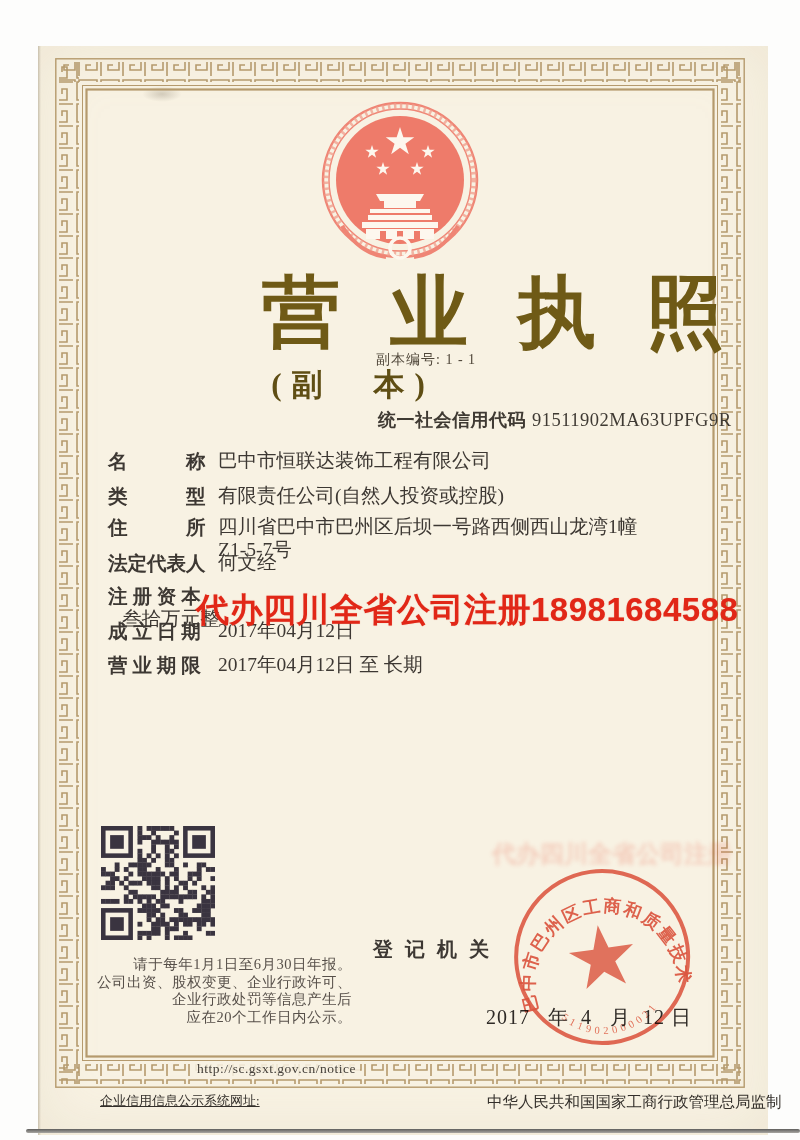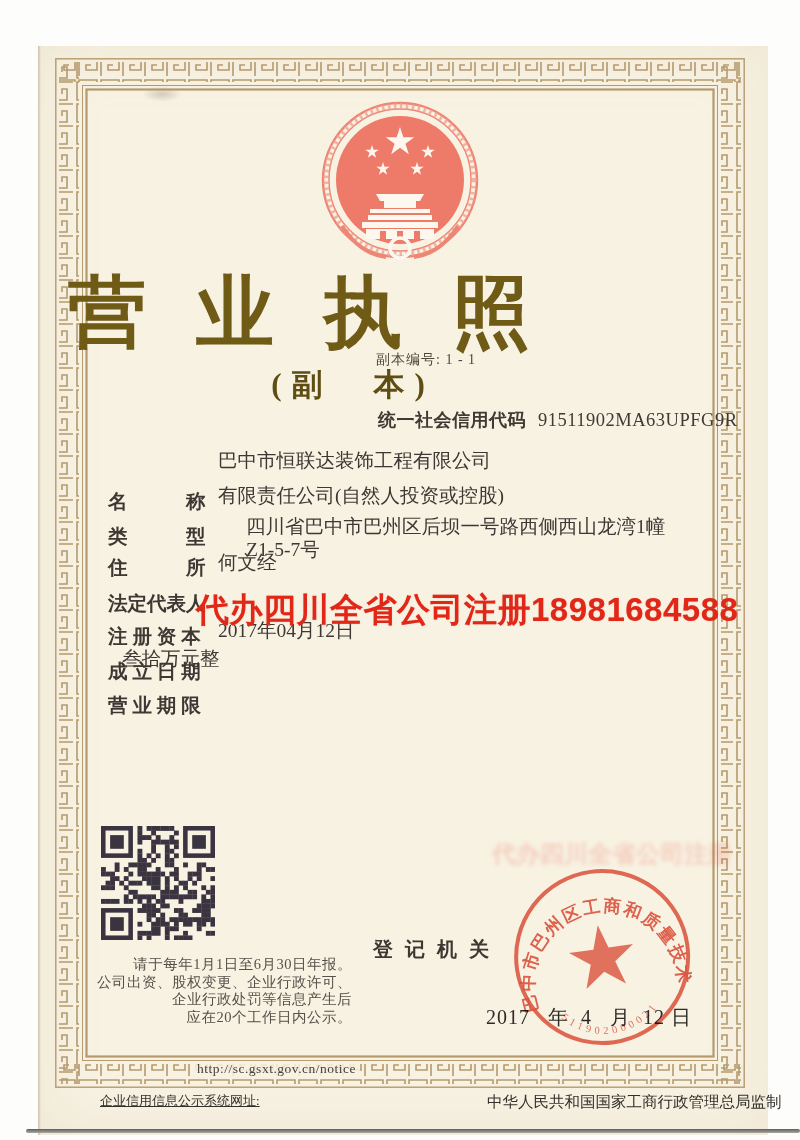--- a/index.html
+++ b/index.html
@@ -19,45 +19,45 @@
   .scan-bottom{position:absolute;left:26px;top:1129px;width:774px;height:4px;
     background:linear-gradient(to bottom,#5f5e5c,#a9a7a2);border-radius:2px;}
   .stain{position:absolute;left:142px;top:86px;width:40px;height:16px;
     background:radial-gradient(rgba(150,140,122,.38),rgba(0,0,0,0) 70%);}
   
   .frame{position:absolute;left:55px;top:58px;}
   
   .emblem{position:absolute;left:312px;top:98px;}
   
   .title{
-    position:absolute;left:18px;top:272px;width:770px;text-align:left;
+    position:absolute;left:4px;top:272px;width:770px;text-align:right;
     font-family:"Liberation Sans",sans-serif;font-weight:bold;
     font-size:78px;line-height:80px;color:#6f5a16;
     letter-spacing:50px;text-indent:50px;white-space:nowrap;
   }
   .copy-no{position:absolute;left:376px;top:351px;font-size:14px;color:#4f4639;letter-spacing:1px;}
   .copy-type{
     position:absolute;left:0;top:364px;width:696px;text-align:center;
     font-weight:bold;font-size:31px;color:#5f4e14;letter-spacing:10px;text-indent:10px;
   }
   .credit{position:absolute;left:378px;top:408px;font-size:18px;color:#3f3a33;white-space:nowrap;}
-  .credit .lab{font-weight:bold;margin-right:12px;letter-spacing:.5px;}
+  .credit .lab{font-weight:bold;margin-right:6px;letter-spacing:.5px;}
   .credit .val{font-size:18.5px;letter-spacing:.5px;}
   
   .fields{position:absolute;left:108px;top:446px;width:616px;height:320px;}
   .frow{position:absolute;left:0;display:flex;align-items:flex-start;}
   .frow .lab{
     flex:none;width:96px;font-weight:bold;font-size:19.5px;line-height:23px;
-    color:#3d3833;white-space:pre;margin-top:40px;
+    color:#3d3833;white-space:pre;
   }
   .frow .val{
     margin-left:14px;width:508px;font-size:19.5px;line-height:22.5px;
     color:#3d3833;white-space:pre-line;
   }
-  .r1{top:4px;} .r2{top:39px;} .r3{top:70px;gap:28px;} .r4{top:106px;}
+  .r1{top:4px;} .r2{top:39px;} .r3{top:70px;} .r4{top:106px;}
   .r5{top:139px;flex-direction:column;} .r6{top:174px;} .r7{top:208px;} .r8{top:240px;}
   
   .watermark{
     position:absolute;left:196px;top:588px;z-index:40;
     font-family:"Liberation Sans",sans-serif;font-weight:bold;
     font-size:33px;color:#e12717;white-space:nowrap;letter-spacing:.5px;
     text-shadow:0 0 1px rgba(225,39,23,.4);
   }
   .watermark-ghost{
     position:absolute;left:492px;top:838px;z-index:5;
@@ -164,20 +164,21 @@
   <div class="frow r5">
       <span class="lab">注 册 资 本</span>
       <span class="val">叁拾万元整</span>
     </div>
   <div class="frow r6">
       <span class="lab">成 立 日 期</span>
       <span class="val">2017年04月12日</span>
     </div>
   <div class="frow r7">
       <span class="lab">营 业 期 限</span>
+      <span class="val">2017年04月12日  至 长期</span>
     </div>
 </div>
 
 <div class="watermark">代办四川全省公司注册18981684588</div>
 <div class="watermark-ghost">代办四川全省公司注册</div>
 
 <svg id="qr" class="qr" width="114" height="114" viewBox="0 0 114 114">
     <rect x="36.48" y="0" width="4.859999999999999" height="4.859999999999999" fill="#3a3440"></rect>
     <rect x="45.599999999999994" y="0" width="4.859999999999999" height="4.859999999999999" fill="#3a3440"></rect>
     <rect x="50.16" y="0" width="4.859999999999999" height="4.859999999999999" fill="#3a3440"></rect>

